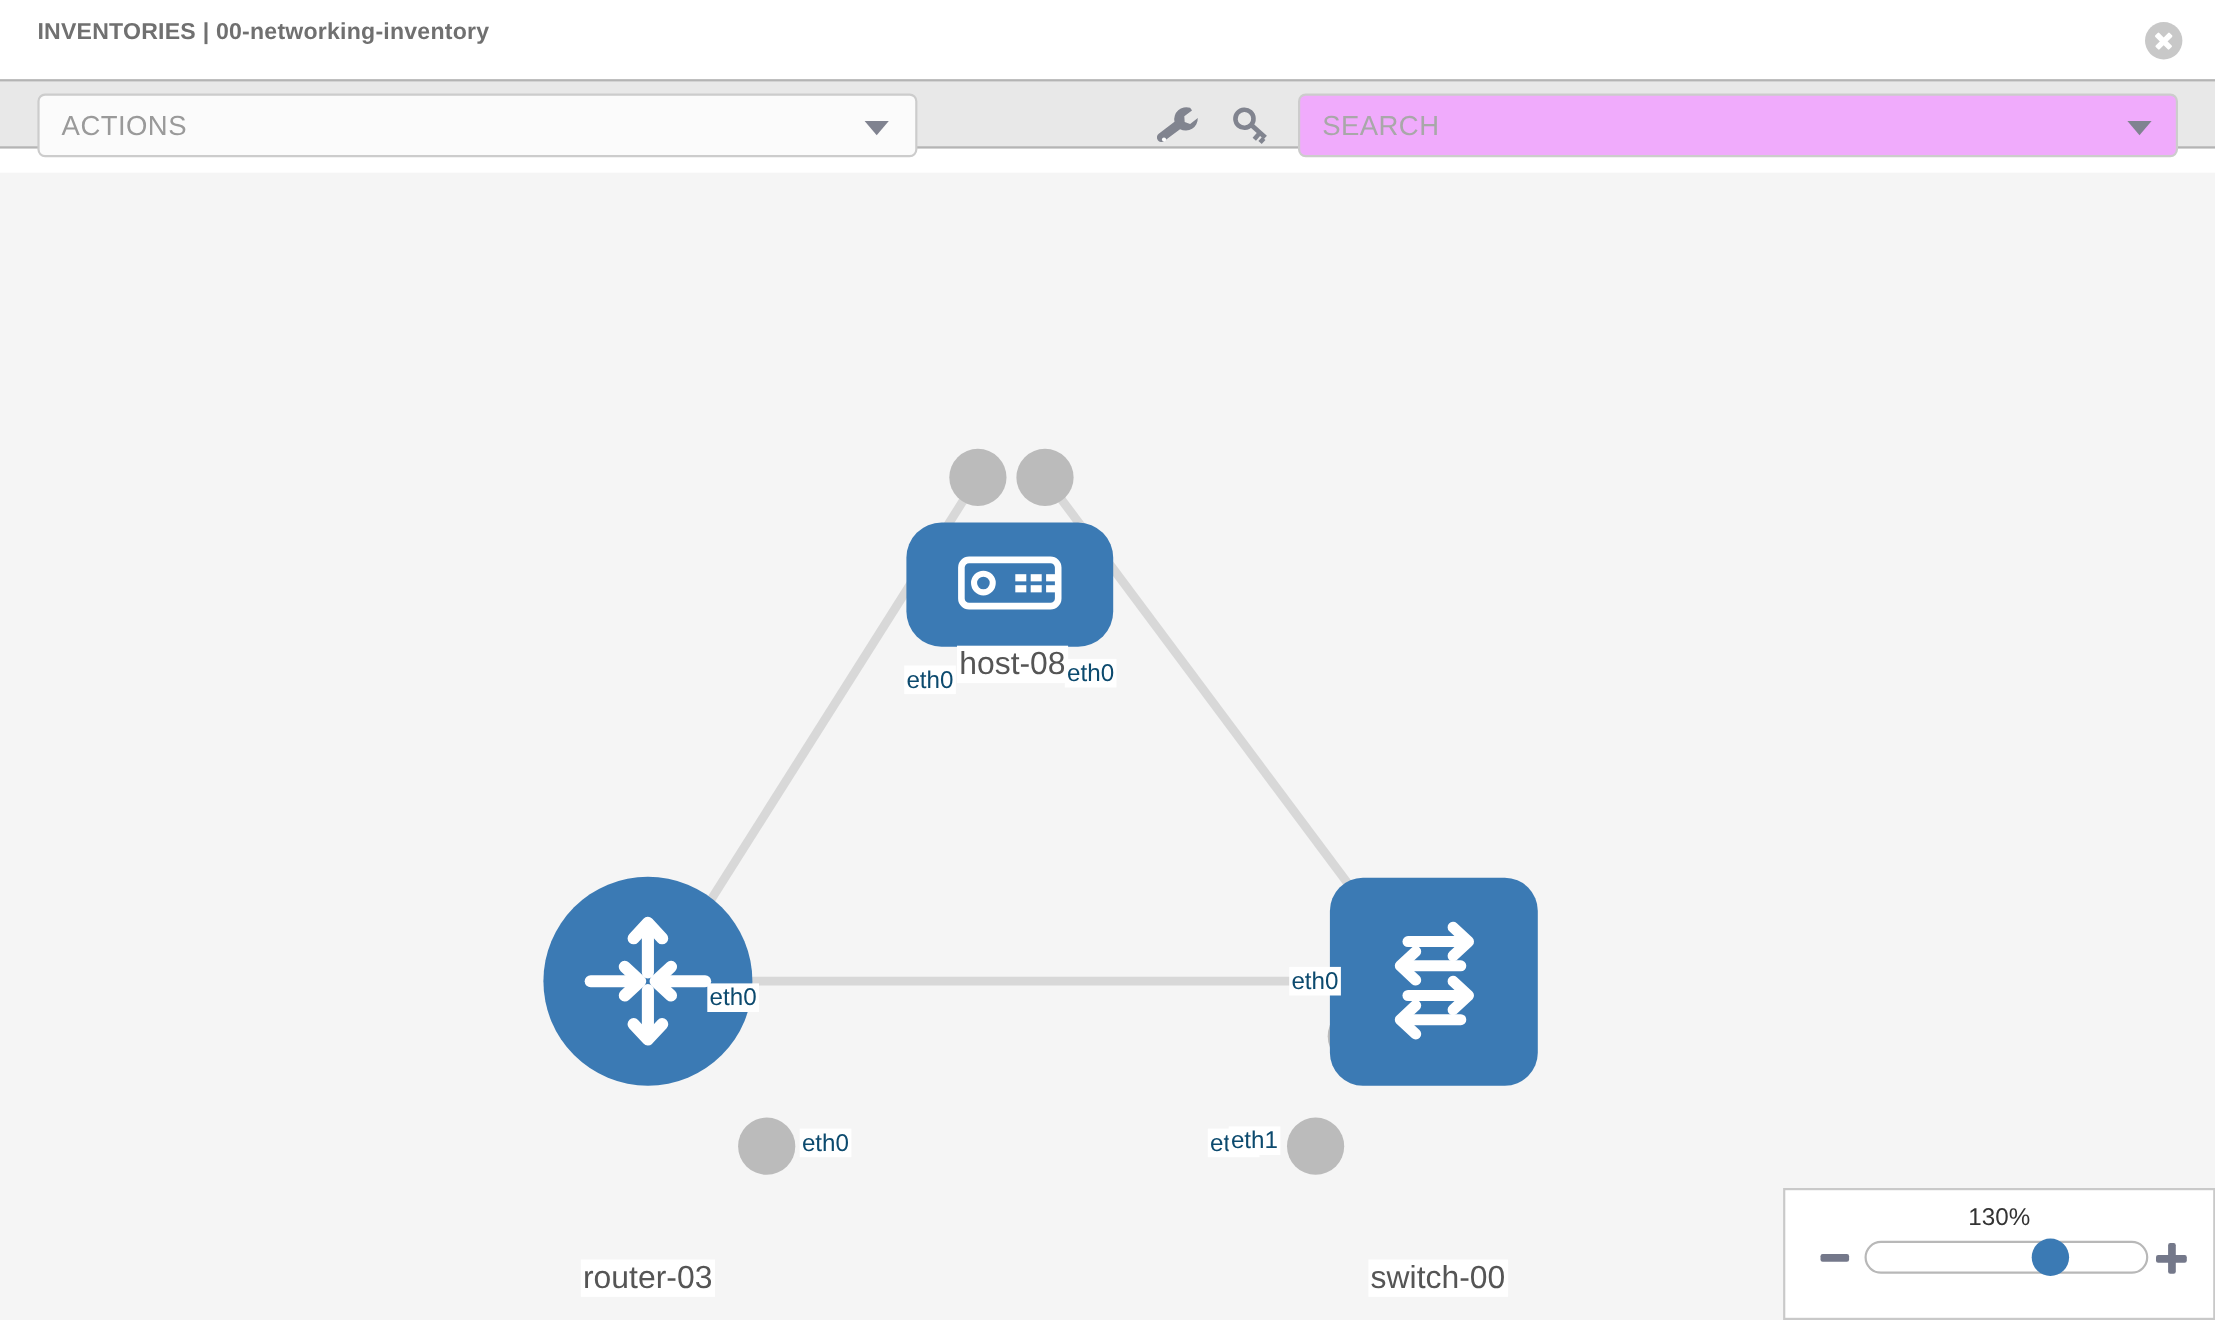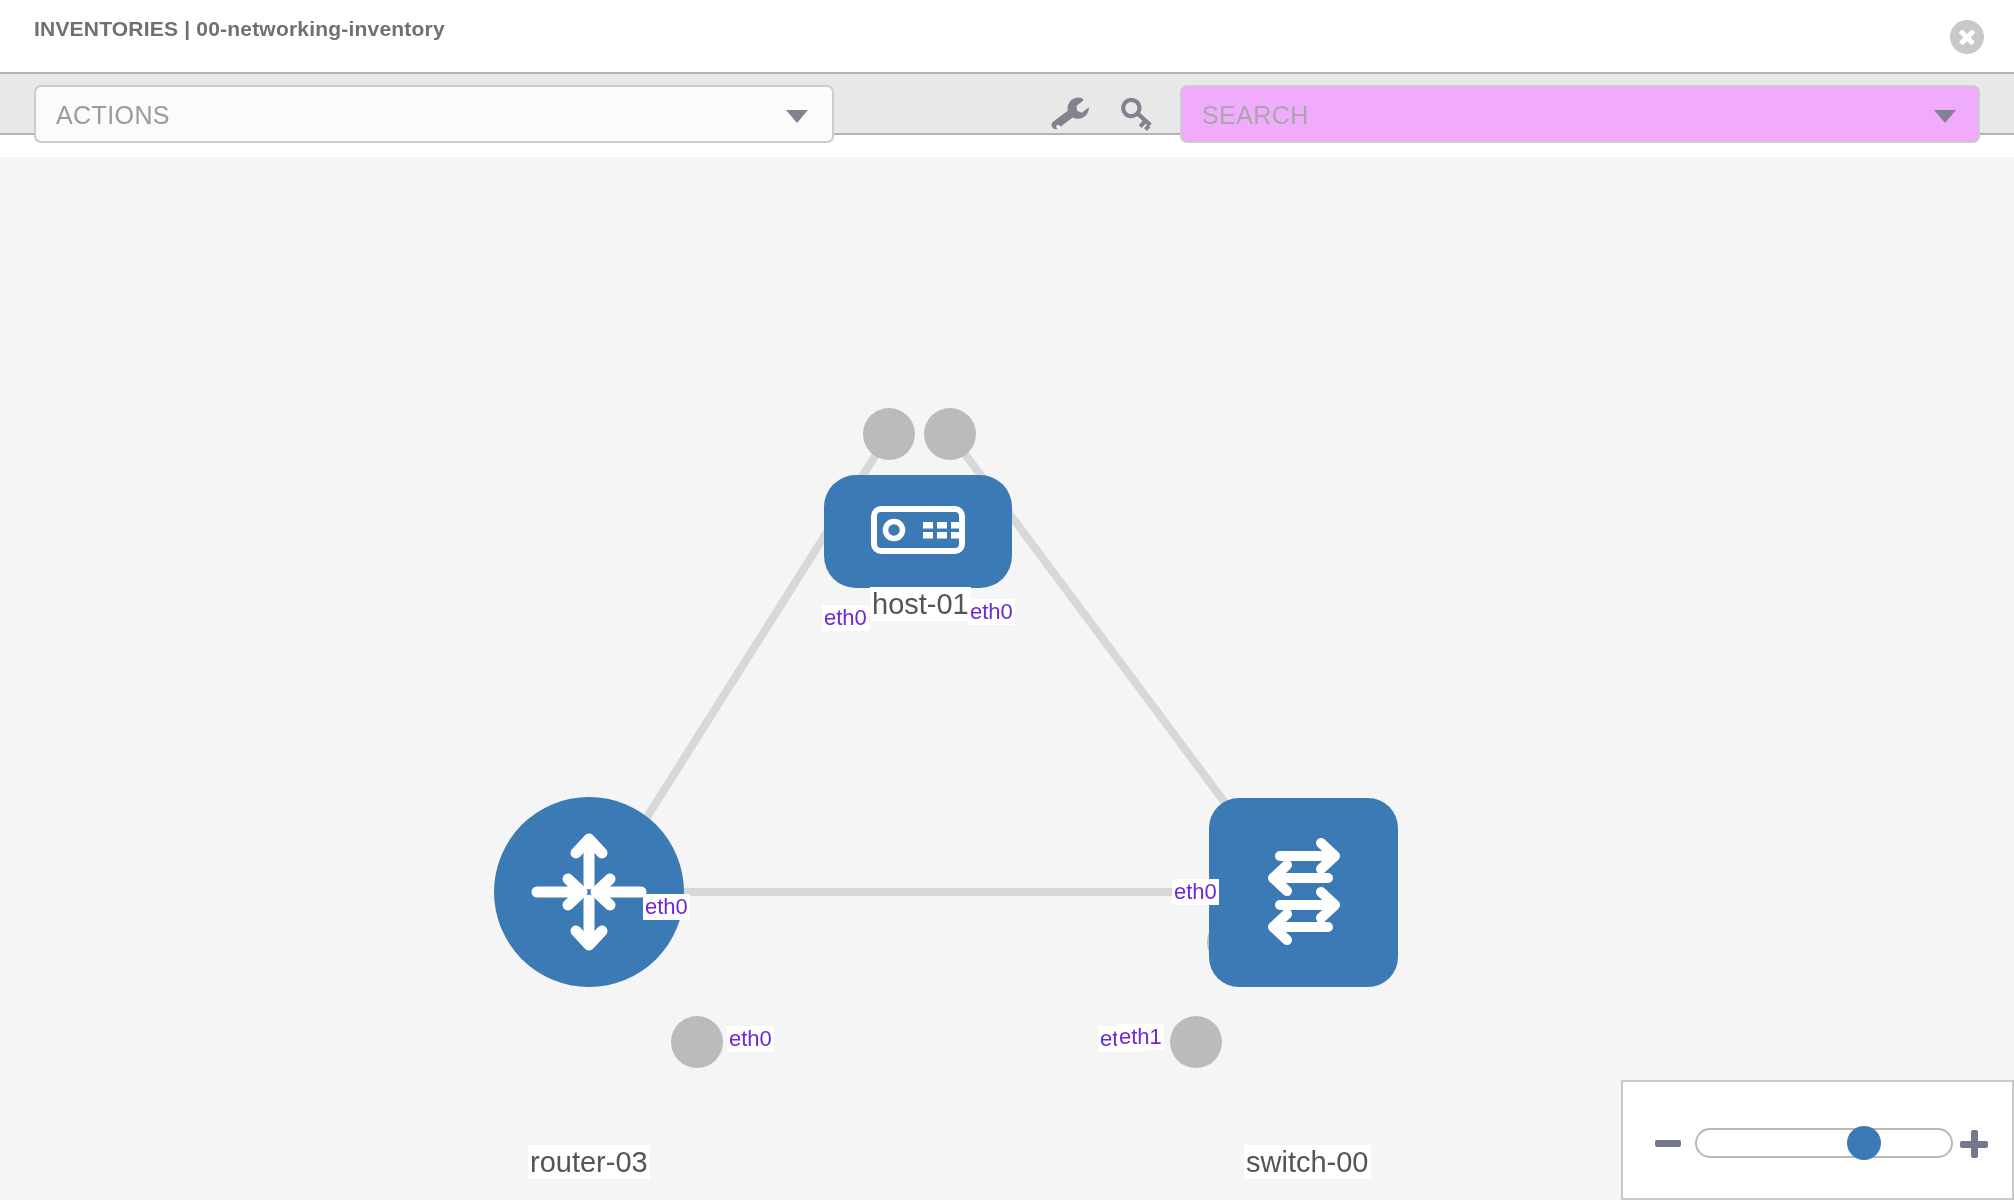--- a/index.html
+++ b/index.html
@@ -163,21 +163,21 @@
     font-size: 29px;
     color: #555555;
     background: #ffffff;
     white-space: nowrap;
     padding: 0 2px;
     line-height: 34px;
   }
   .iface-label {
     position: absolute;
     font-size: 22px;
-    color: #6d28d9;
+    color: #0c4a6e;
     background: #ffffff;
     white-space: nowrap;
     padding: 0 2px;
     line-height: 26px;
   }
 
   
   #zoom-panel {
     position: absolute;
     left: 1621px;
@@ -362,34 +362,35 @@
       <circle cx="589" cy="735" r="95" fill="#3b7ab4"></circle>
       <use href="#glyph-router" x="589" y="735"></use>
     </g>
 
     <g>
       <rect x="1209" y="641" width="189" height="189" rx="30" ry="30" fill="#3b7ab4"></rect>
       <use href="#glyph-switch" x="1304" y="731"></use>
     </g>
   </svg>
 
-  <div class="node-label" style="left:870px;  top:430px;">host-01</div>
+  <div class="node-label" style="left:870px;  top:430px;">host-08</div>
   <div class="node-label" style="left:528px;  top:988px;">router-03</div>
   <div class="node-label" style="left:1244px; top:988px;">switch-00</div>
 
   <div class="iface-label" style="left:822px; top:448px;">eth0</div>
   <div class="iface-label" style="left:968px; top:442px;">eth0</div>
   <div class="iface-label" style="left:643px; top:737px;">eth0</div>
   <div class="iface-label" style="left:1172px; top:722px;">eth0</div>
   <div class="iface-label" style="left:727px; top:869px;">eth0</div>
   <div class="iface-label" style="left:1098px; top:869px;">eth0</div>
   <div class="iface-label" style="left:1117px; top:867px;">eth1</div>
 </div>
 
 <div id="zoom-panel">
+  <div id="zoom-value">130%</div>
   <div id="zoom-minus"></div>
   <div id="zoom-slider">
     <div id="zoom-track"></div>
     <div id="zoom-thumb" style="left: 152px;"></div>
   </div>
   <div id="zoom-plus">
     <span class="ph"></span>
     <span class="pv"></span>
   </div>
 </div>

